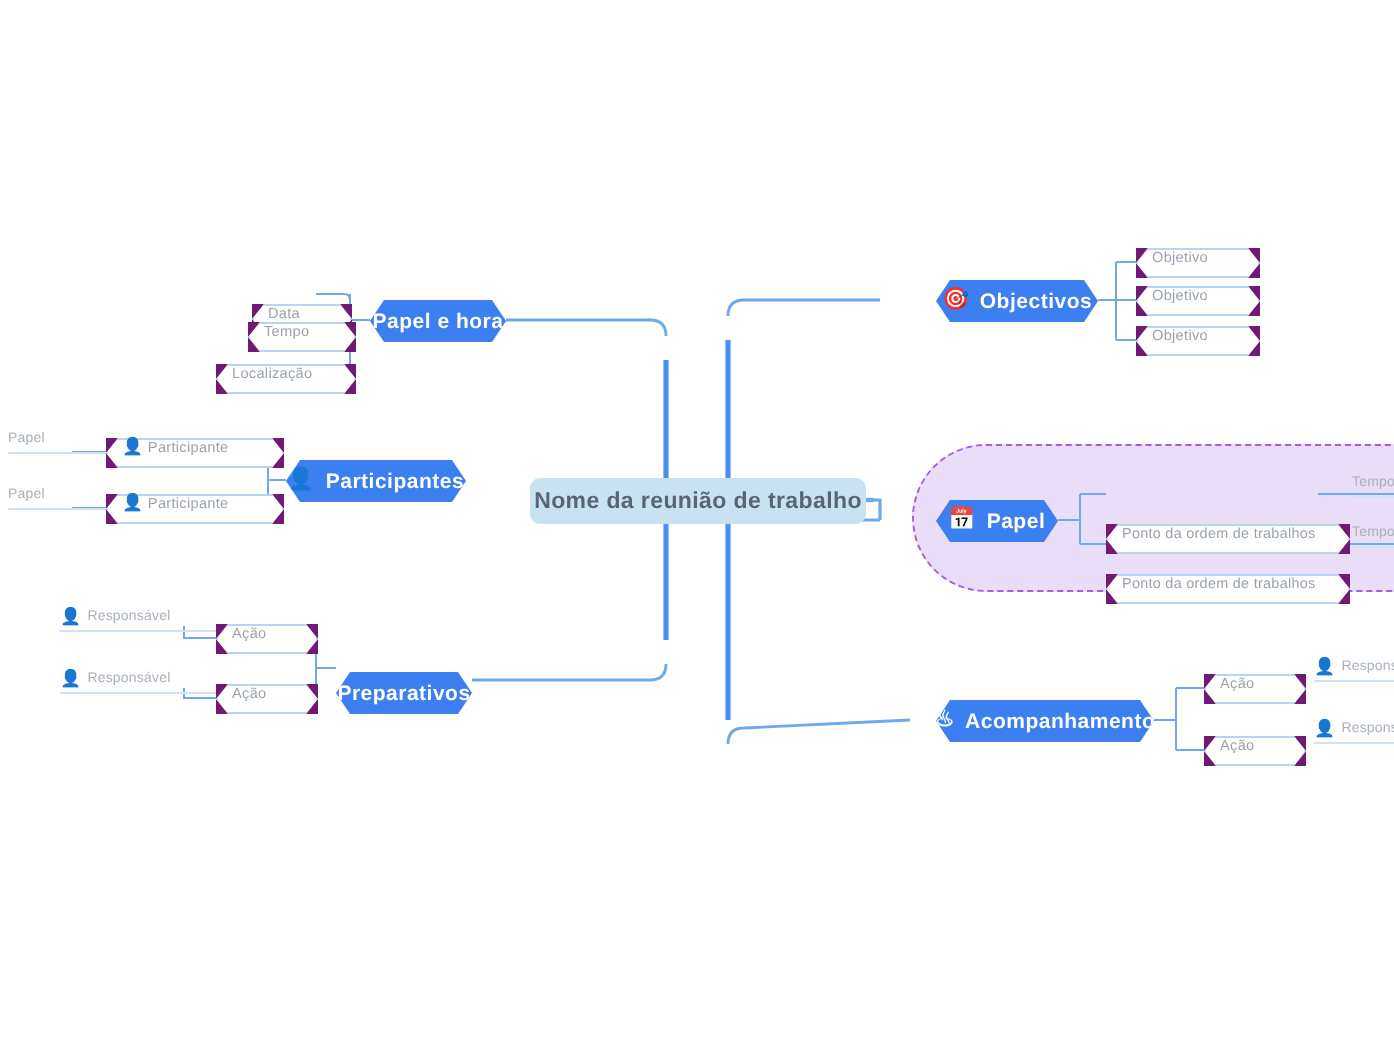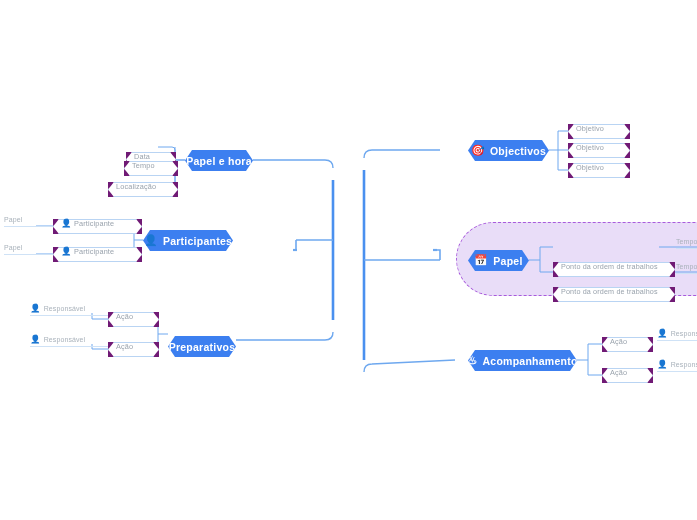--- a/index.html
+++ b/index.html
@@ -154,20 +154,23 @@
       <path d="M577,360 L588,360" stroke-width="1"></path>
       <path d="M588,344 L588,375" stroke-width="1"></path>
       <path d="M588,344 L602,344" stroke-width="1"></path>
       <path d="M588,375 L602,375" stroke-width="1"></path>
 
       <path d="M634,344 L650,344 L650,340" stroke-width="1"></path>
       <path d="M634,375 L650,375 L650,371" stroke-width="1"></path>
     </g>
   </svg>
 
+  <div class="node root" style="left:265px;top:239px;width:168px;">
+    <span>Nome da reunião de trabalho</span>
+  </div>
 
   <div class="node hex" style="left:185px;top:150px;width:68px;">
     <span>Papel e hora</span>
   </div>
   <div class="hexo" style="left:126px;top:152px;width:34px;">
     <span class="shape"></span>
     <span class="txt">Data</span>
   </div>
   <div class="hexo" style="left:124px;top:161px;width:38px;">
     <span class="shape"></span>

